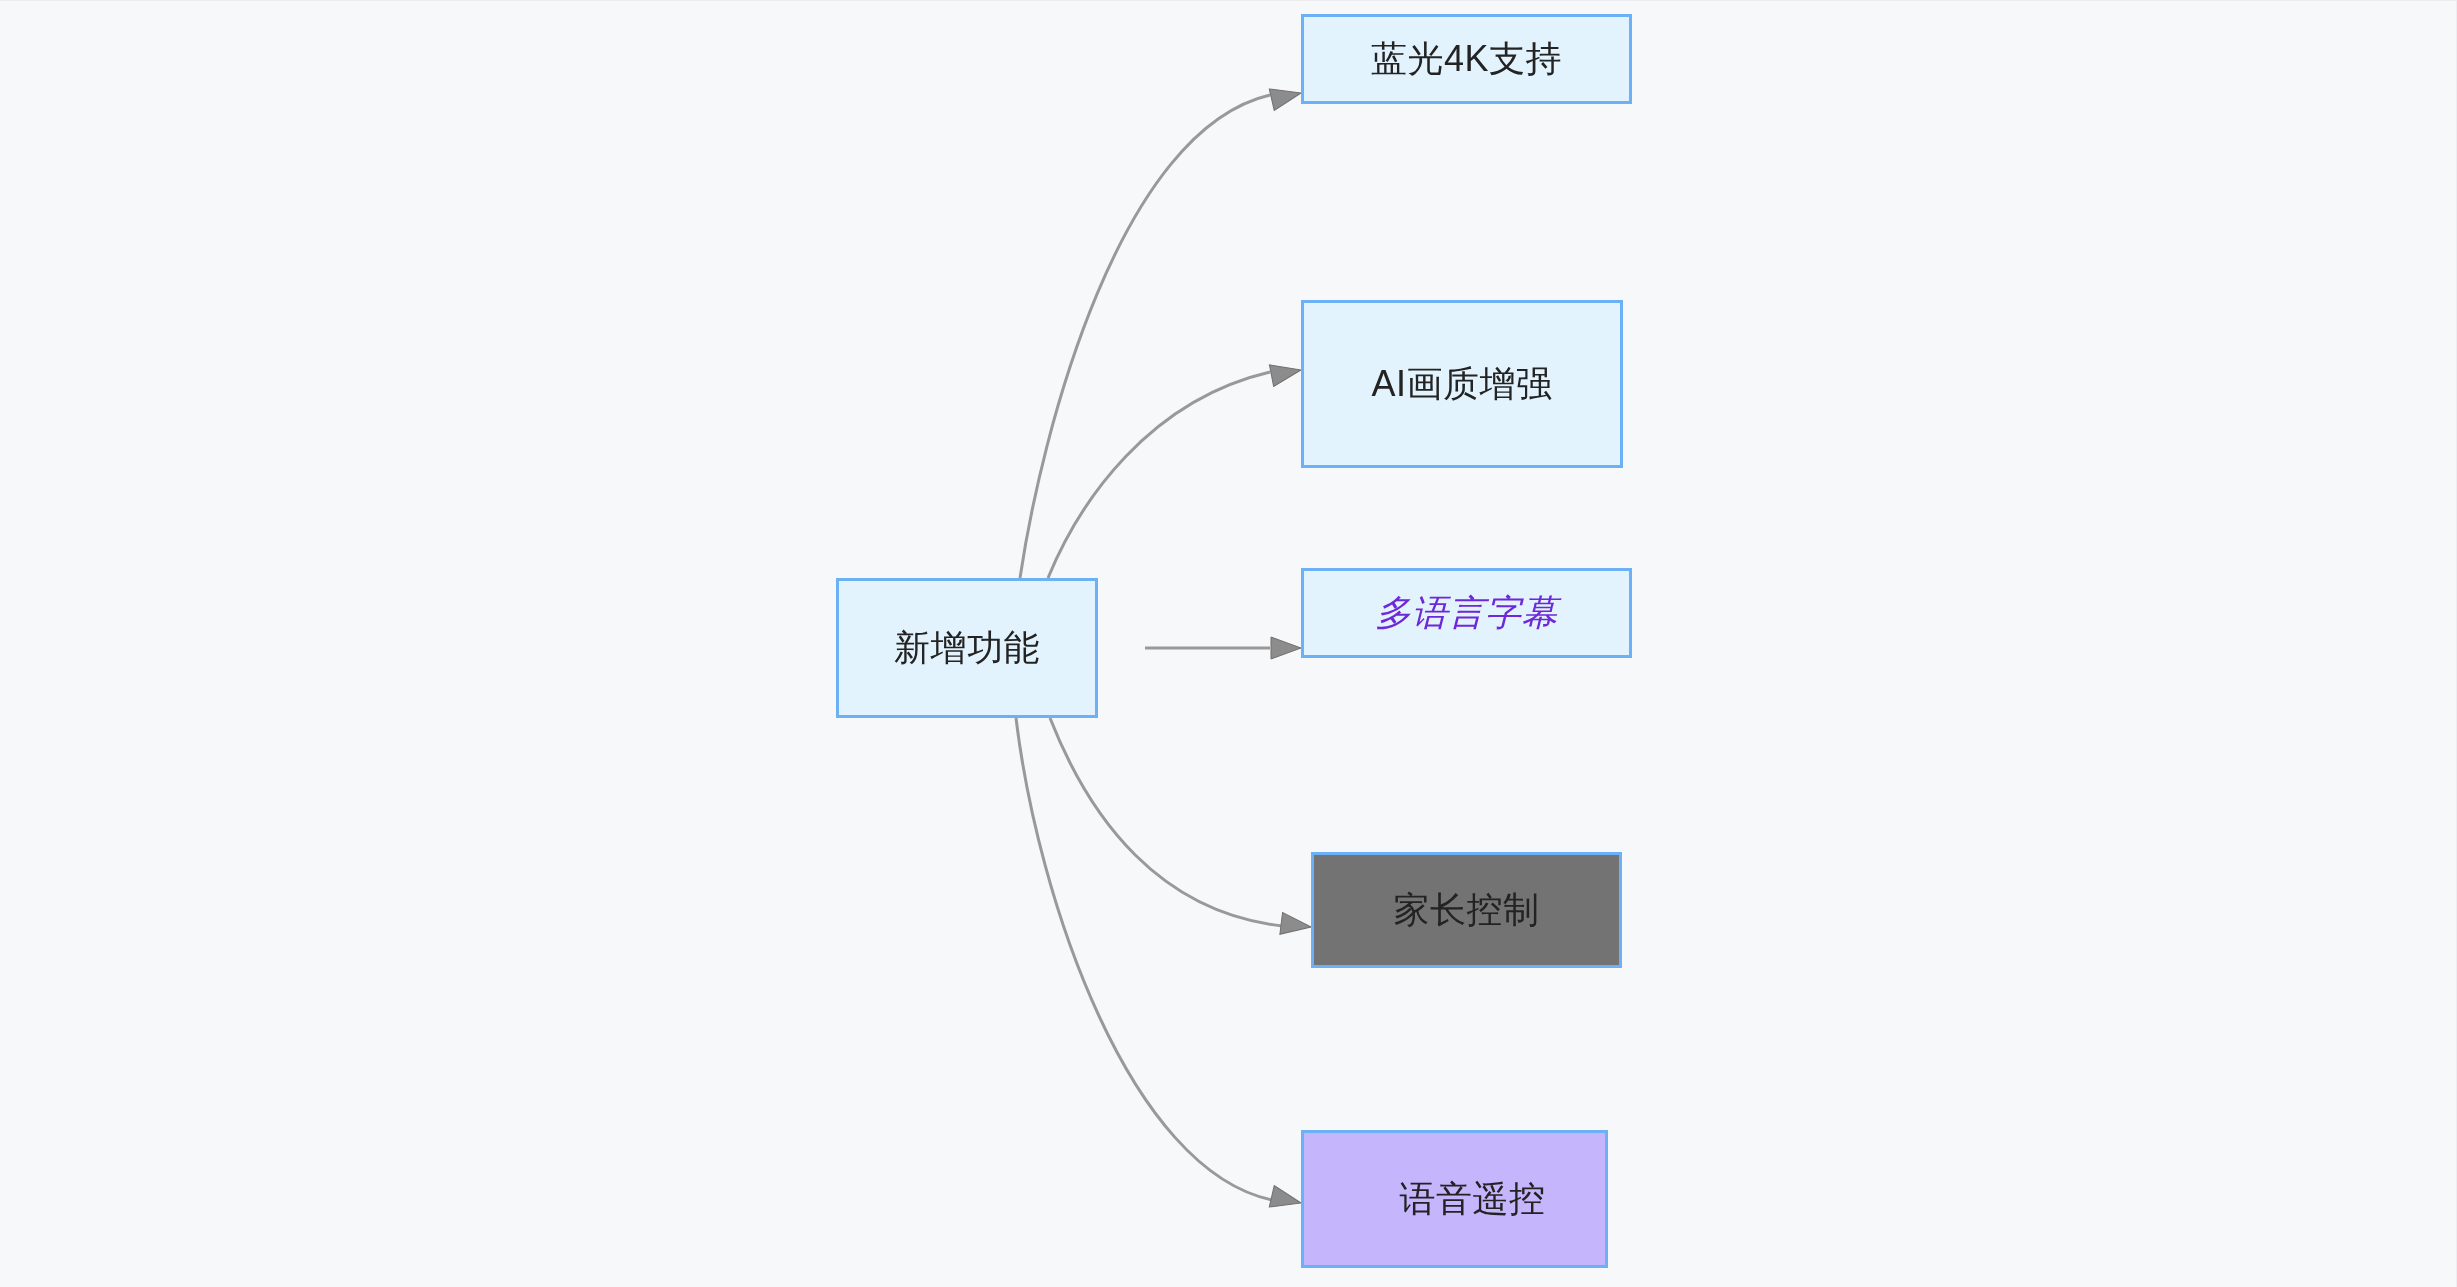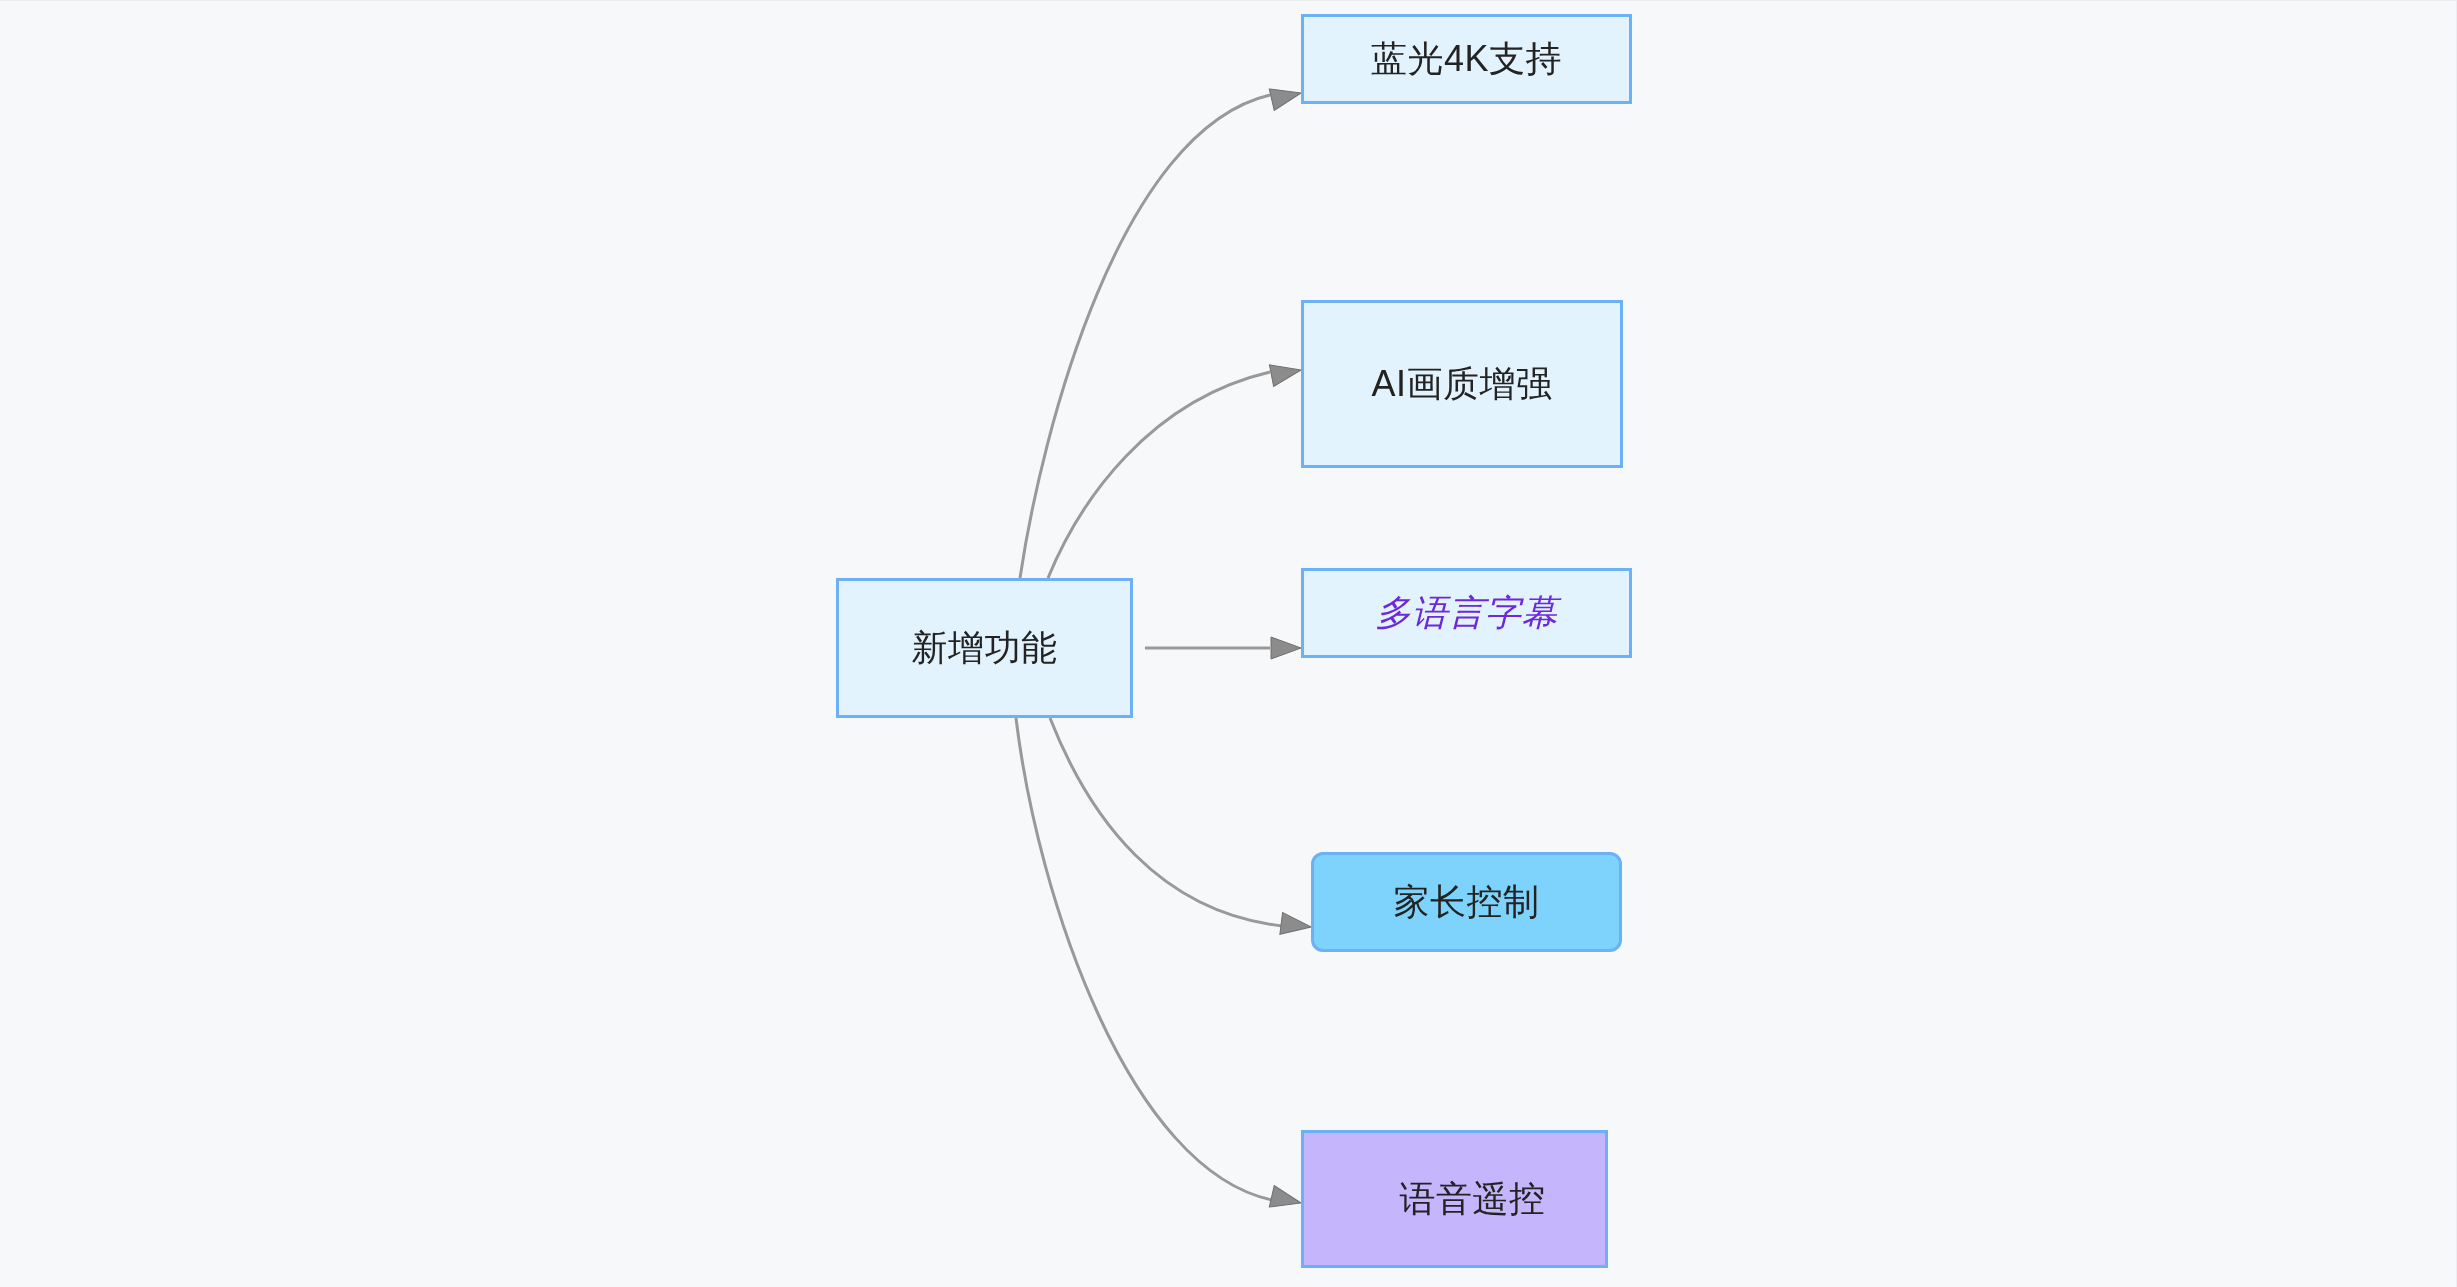--- a/index.html
+++ b/index.html
@@ -98,33 +98,33 @@
         <path class="edge-path" d="M 1050 718 C 1090 820 1160 912 1282 926" stroke="#999999"></path>
         <polygon class="arrow-head" points="0,0 -30,-11 -30,11" transform="translate(1311,927) rotate(7)" fill="#8c8c8c"></polygon>
       </g>
       <g>
         <path class="edge-path" d="M 1016 718 C 1038 900 1130 1170 1272 1200" stroke="#999999"></path>
         <polygon class="arrow-head" points="0,0 -30,-11 -30,11" transform="translate(1301,1203) rotate(13)" fill="#8c8c8c"></polygon>
       </g>
     </svg>
 
   <div id="node-layer">
-      <div class="node" style="left: 836px; top: 578px; width: 297px; height: 140px; background: rgb(227, 243, 253); border-color: rgb(108, 176, 245);">
+      <div class="node" style="left: 836px; top: 578px; width: 262px; height: 140px; background: rgb(227, 243, 253); border-color: rgb(108, 176, 245);">
         <span class="node-label" style="color: rgb(35, 35, 35);">新增功能</span>
       </div>
       <div class="node" style="left: 1301px; top: 14px; width: 331px; height: 90px; background: rgb(227, 243, 253); border-color: rgb(108, 176, 245);">
         <span class="node-label" style="color: rgb(35, 35, 35);">蓝光4K支持</span>
       </div>
       <div class="node" style="left: 1301px; top: 300px; width: 322px; height: 168px; background: rgb(227, 243, 253); border-color: rgb(108, 176, 245);">
         <span class="node-label" style="color: rgb(35, 35, 35);">AI画质增强</span>
       </div>
       <div class="node" style="left: 1301px; top: 568px; width: 331px; height: 90px; background: rgb(227, 243, 253); border-color: rgb(108, 176, 245);">
         <span class="node-label" style="color: #6d28d9; font-style: italic;">多语言字幕</span>
       </div>
-      <div class="node" style="left: 1311px; top: 852px; width: 311px; height: 100px; background: #7dd3fc; border-color: rgb(108, 176, 245); border-radius: 12px;">
+      <div class="node" style="left: 1311px; top: 852px; width: 311px; height: 116px; background: #737373; border-color: rgb(108, 176, 245);">
         <span class="node-label" style="color: rgb(35, 35, 35);">家长控制</span>
       </div>
       <div class="node" style="left: 1301px; top: 1130px; width: 307px; height: 138px; background: #c4b5fd; border-color: rgb(108, 176, 245); padding-left: 36px;">
         <span class="node-label" style="color: rgb(35, 35, 35);">语音遥控</span>
       </div>
     </div>
 
 </div>
 
 </body></html>

